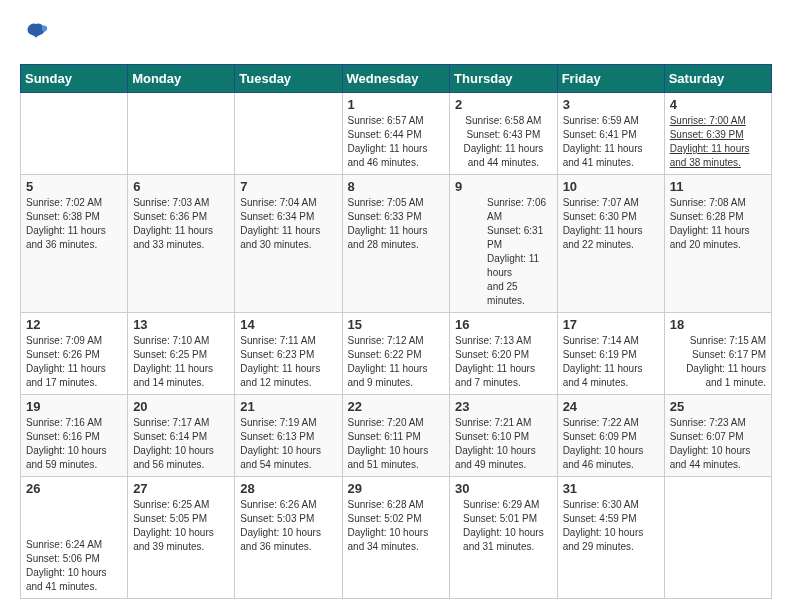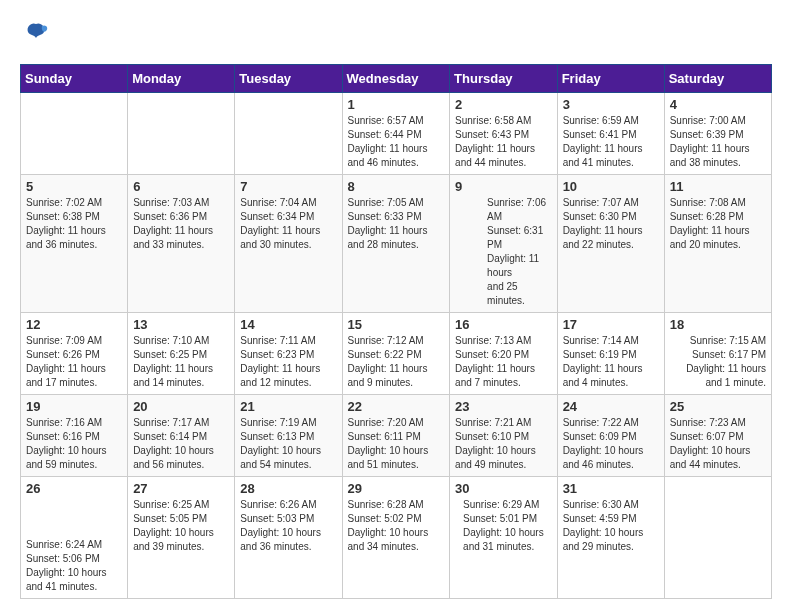--- a/index.html
+++ b/index.html
@@ -49,21 +49,21 @@
     .location-title {
       font-size: 16px;
       color: #444;
     }
     .calendar {
       width: 100%;
       border-collapse: collapse;
       border: 1px solid #ccc;
     }
     .calendar th {
-      background-color: #4c1d95;
+      background-color: #0f766e;
       color: #fff;
       font-size: 13px;
       font-weight: bold;
       padding: 6px 4px;
       text-align: left;
       border: 1px solid #1e4a8a;
     }
     .calendar td {
       vertical-align: top;
       width: 108px;
@@ -132,35 +132,35 @@
         <td class="empty-cell"></td>
         <td>
           <div class="day-number">1</div>
           <div class="day-info" style="white-space: pre-line;">Sunrise: 6:57 AM
 Sunset: 6:44 PM
 Daylight: 11 hours
 and 46 minutes.</div>
         </td>
         <td>
           <div class="day-number">2</div>
-          <div class="day-info" style="white-space: pre-line;">Sunrise: 6:58 AM
+          <div class="day-info" style="white-space: pre-line; text-align: center;">Sunrise: 6:58 AM
 Sunset: 6:43 PM
 Daylight: 11 hours
 and 44 minutes.</div>
         </td>
         <td>
           <div class="day-number">3</div>
           <div class="day-info" style="white-space: pre-line;">Sunrise: 6:59 AM
 Sunset: 6:41 PM
 Daylight: 11 hours
 and 41 minutes.</div>
         </td>
         <td>
           <div class="day-number">4</div>
-          <div class="day-info" style="white-space: pre-line;">Sunrise: 7:00 AM
+          <div class="day-info" style="white-space: pre-line; text-decoration: underline;">Sunrise: 7:00 AM
 Sunset: 6:39 PM
 Daylight: 11 hours
 and 38 minutes.</div>
         </td>
       </tr>
       <tr>
         <td>
           <div class="day-number">5</div>
           <div class="day-info" style="white-space: pre-line;">Sunrise: 7:02 AM
 Sunset: 6:38 PM

